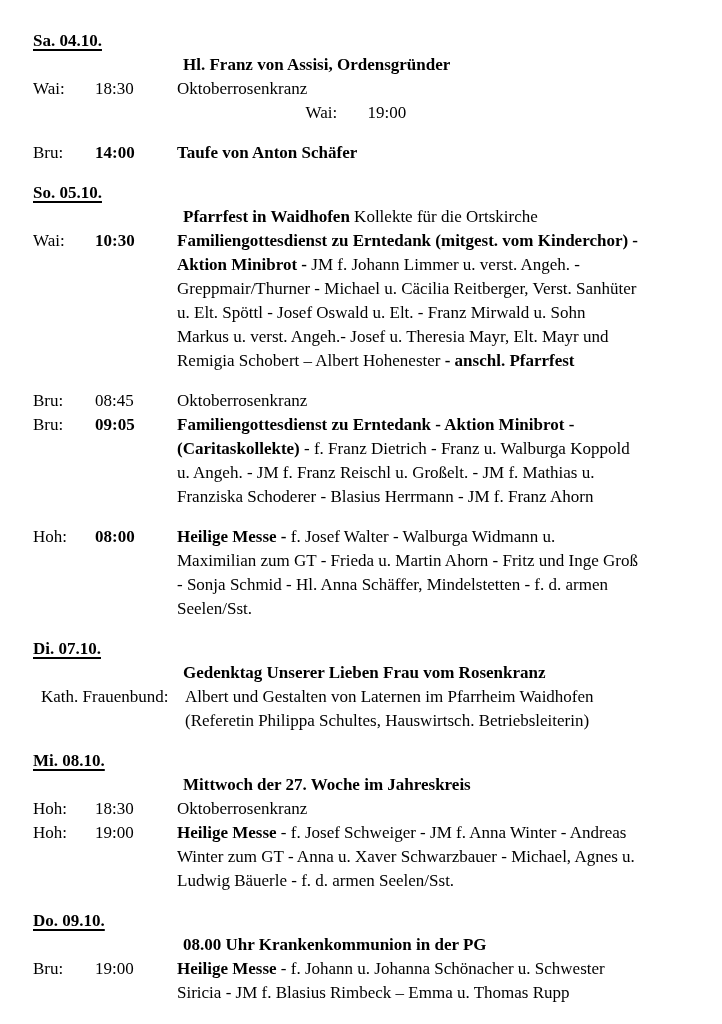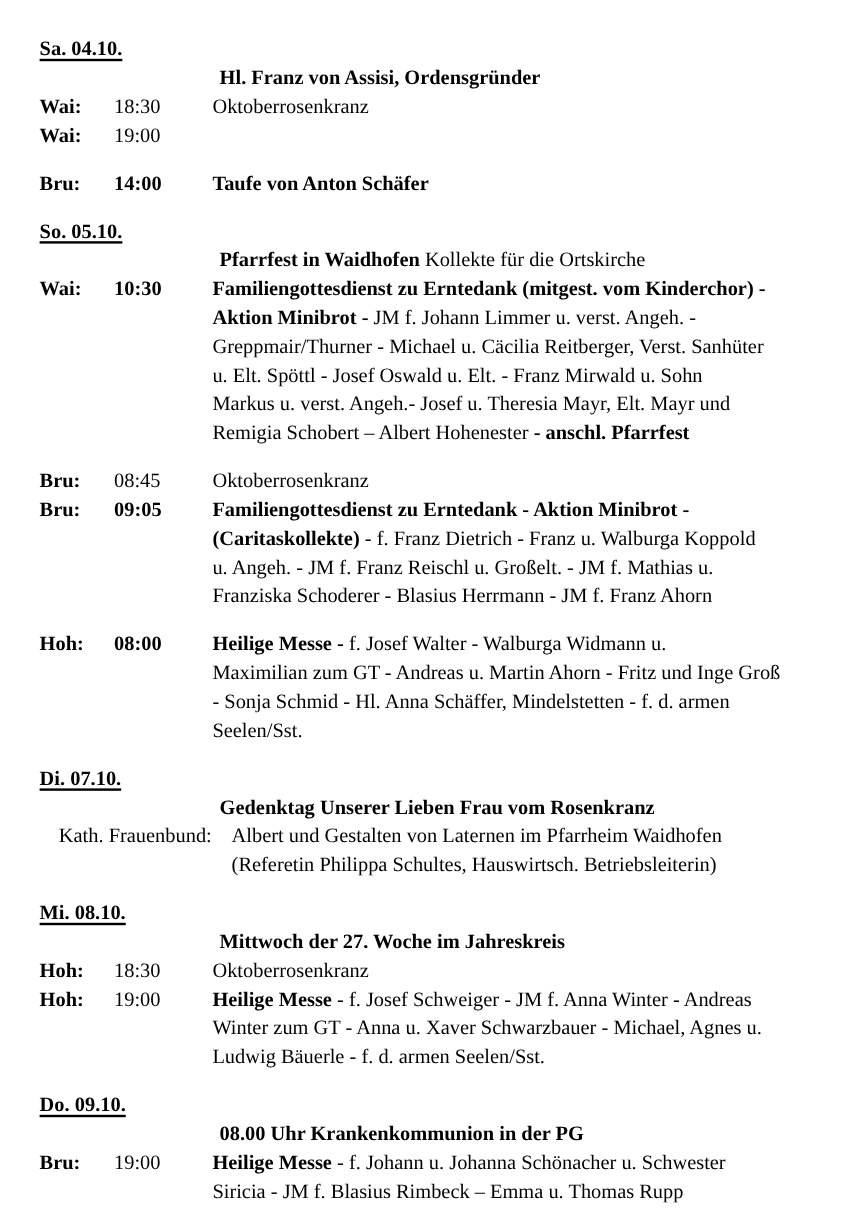--- a/index.html
+++ b/index.html
@@ -15,25 +15,26 @@
     font-size: 17px;
     overflow: hidden;
   }
   .doc {
     padding: 29px 0 0 33px;
   }
   .row {
     display: flex;
     align-items: flex-start;
     line-height: 24px;
+    justify-content: center;
   }
   .c-loc {
     width: 62px;
     flex: 0 0 62px;
-    font-weight: bold;
+    font-weight: normal;
   }
   .c-time {
     width: 82px;
     flex: 0 0 82px;
   }
   .c-time.bold {
     font-weight: bold;
   }
   .c-date {
     width: 144px;
@@ -117,21 +118,21 @@
     <span class="c-desc"><span class="seg bold">Familiengottesdienst zu Erntedank - Aktion Minibrot -
 (Caritaskollekte)</span><span class="seg"> - f. Franz Dietrich - Franz u. Walburga Koppold
 u. Angeh. - JM f. Franz Reischl u. Großelt. - JM f. Mathias u.
 Franziska Schoderer - Blasius Herrmann - JM f. Franz Ahorn</span></span>
   </div>
       <div class="gap"></div>
       <div class="row">
     <span class="c-loc">Hoh:</span>
     <span class="c-time bold">08:00</span>
     <span class="c-desc"><span class="seg bold">Heilige Messe -</span><span class="seg"> f. Josef Walter - Walburga Widmann u.
-Maximilian zum GT - Andreas u. Martin Ahorn - Fritz und Inge Groß
+Maximilian zum GT - Frieda u. Martin Ahorn - Fritz und Inge Groß
 - Sonja Schmid - Hl. Anna Schäffer, Mindelstetten - f. d. armen
 Seelen/Sst.</span></span>
   </div>
       <div class="gap"></div>
       <div class="row">
     <span class="c-date">Di. 07.10.</span>
     <span class="c-desc header-title"><span class="seg bold">Gedenktag Unserer Lieben Frau vom Rosenkranz</span></span>
   </div>
       <div class="row">
     <span class="c-group">Kath. Frauenbund:</span>

